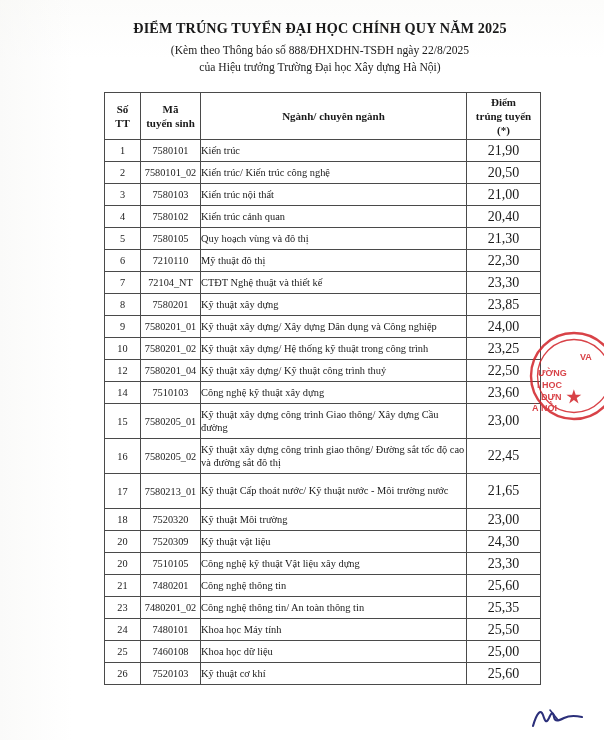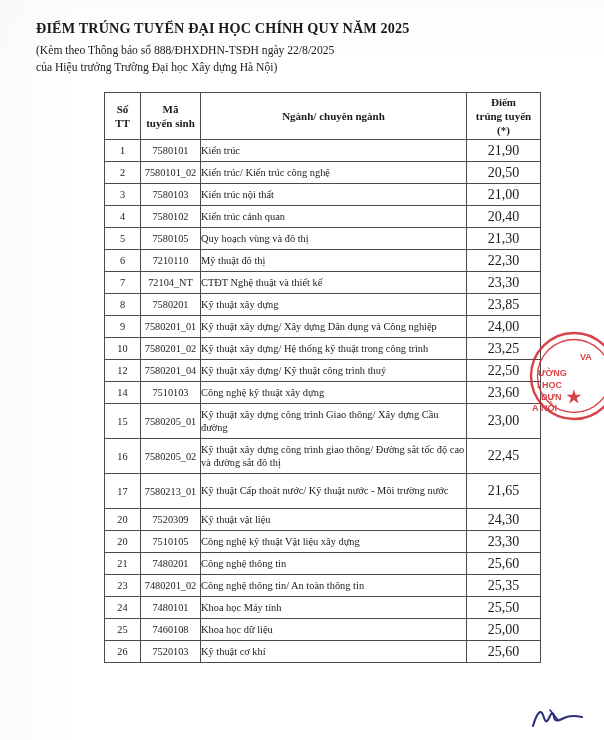--- a/index.html
+++ b/index.html
@@ -32,20 +32,21 @@
   .page {
     position: relative;
     z-index: 1;
     width: 604px;
     height: 740px;
   }
 
   
   .doc-header {
     padding-top: 20px;
+    text-align: center;
     margin-left: 36px;
   }
   .doc-title {
     font-size: 14.2px;
     font-weight: bold;
     letter-spacing: 0.15px;
     line-height: 1.25;
     margin: 0;
   }
   .doc-subtitle {
@@ -260,20 +261,26 @@
             <td class="c-nganh">Kỹ thuật xây dựng công trình giao thông/ Đường sắt tốc độ cao và đường sắt đô thị</td>
             <td class="c-diem">22,45</td>
           </tr>
           <tr class="two-line">
             <td class="c-stt">17</td>
             <td class="c-ma">7580213_01</td>
             <td class="c-nganh">Kỹ thuật Cấp thoát nước/ Kỹ thuật nước - Môi trường nước</td>
             <td class="c-diem">21,65</td>
           </tr>
           <tr>
+            <td class="c-stt">18</td>
+            <td class="c-ma">7520320</td>
+            <td class="c-nganh">Kỹ thuật Môi trường</td>
+            <td class="c-diem">23,00</td>
+          </tr>
+          <tr>
             <td class="c-stt">20</td>
             <td class="c-ma">7520309</td>
             <td class="c-nganh">Kỹ thuật vật liệu</td>
             <td class="c-diem">24,30</td>
           </tr>
           <tr>
             <td class="c-stt">20</td>
             <td class="c-ma">7510105</td>
             <td class="c-nganh">Công nghệ kỹ thuật Vật liệu xây dựng</td>
             <td class="c-diem">23,30</td>

